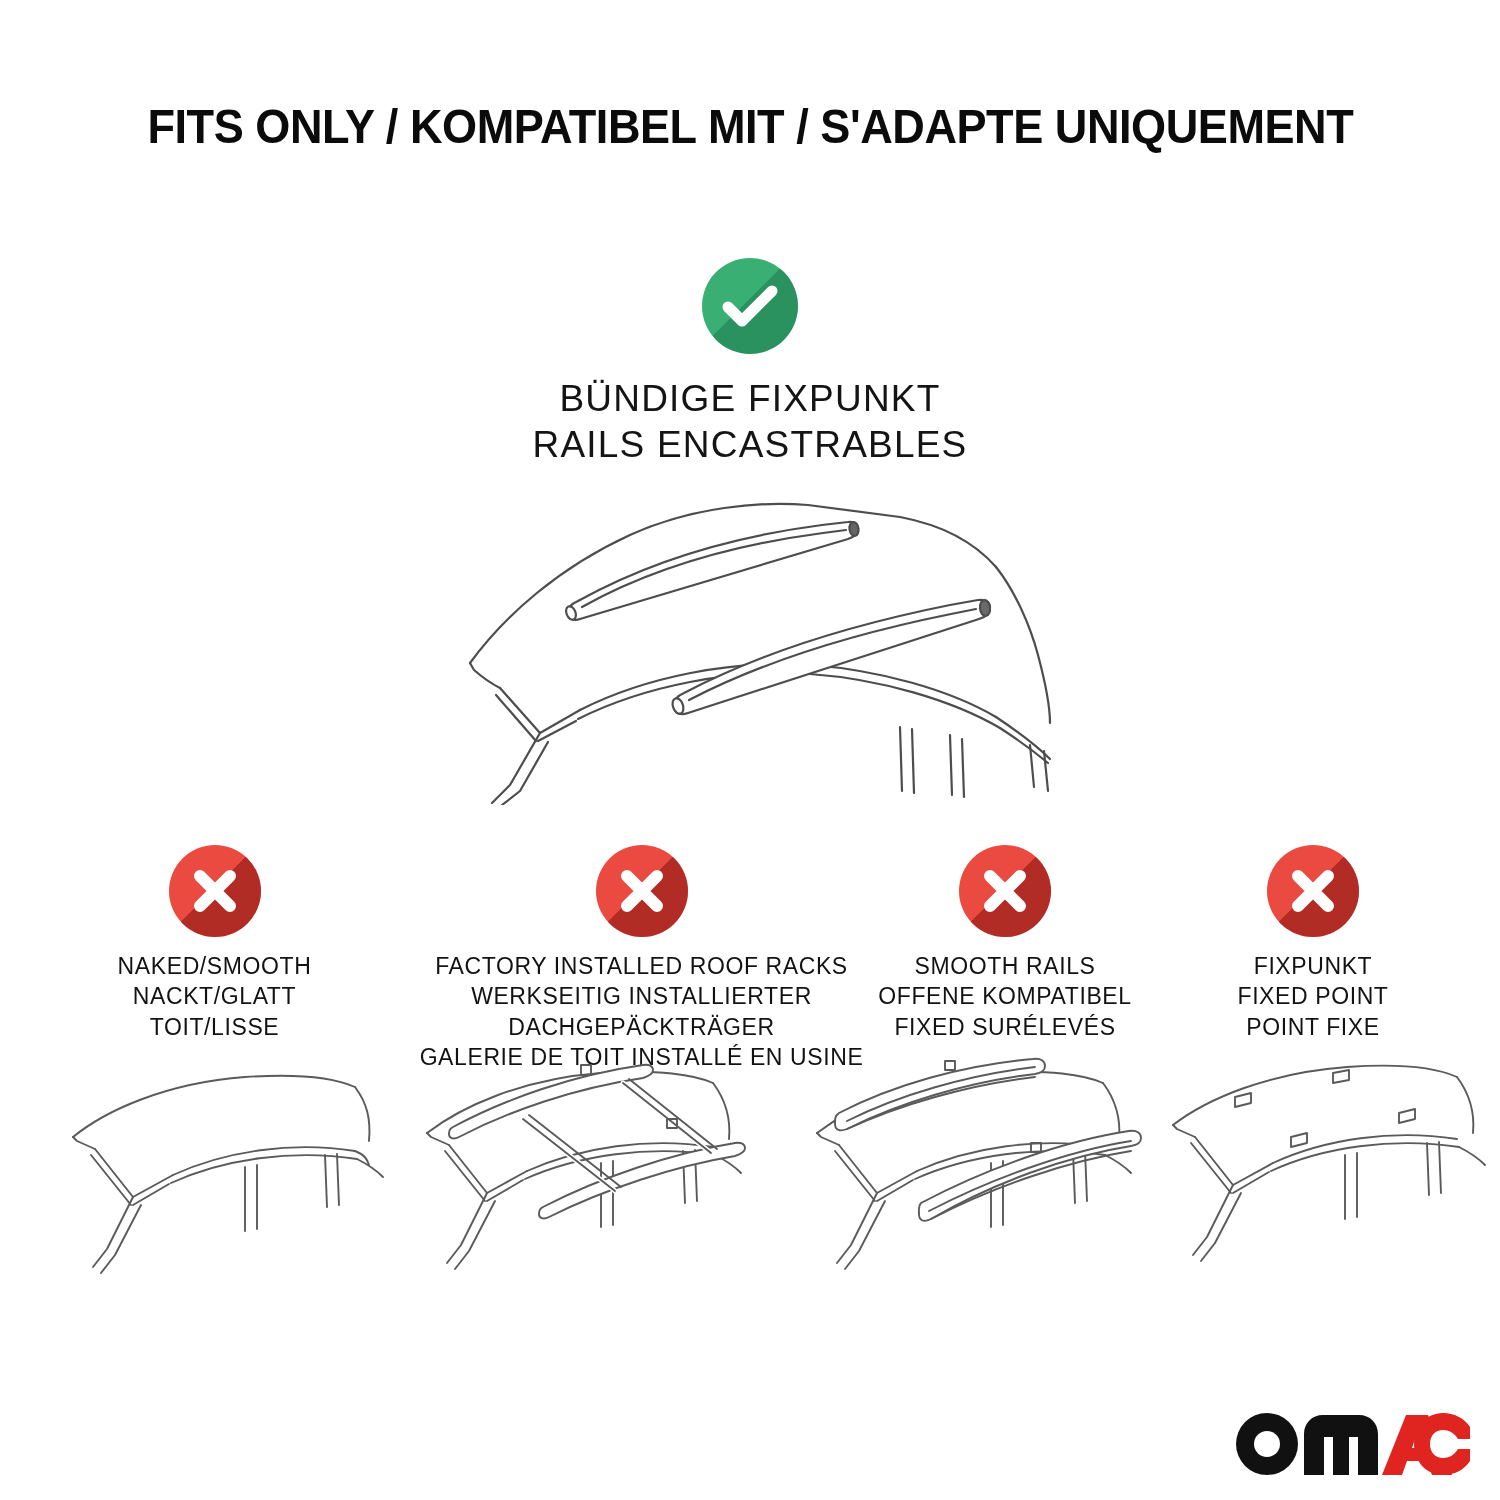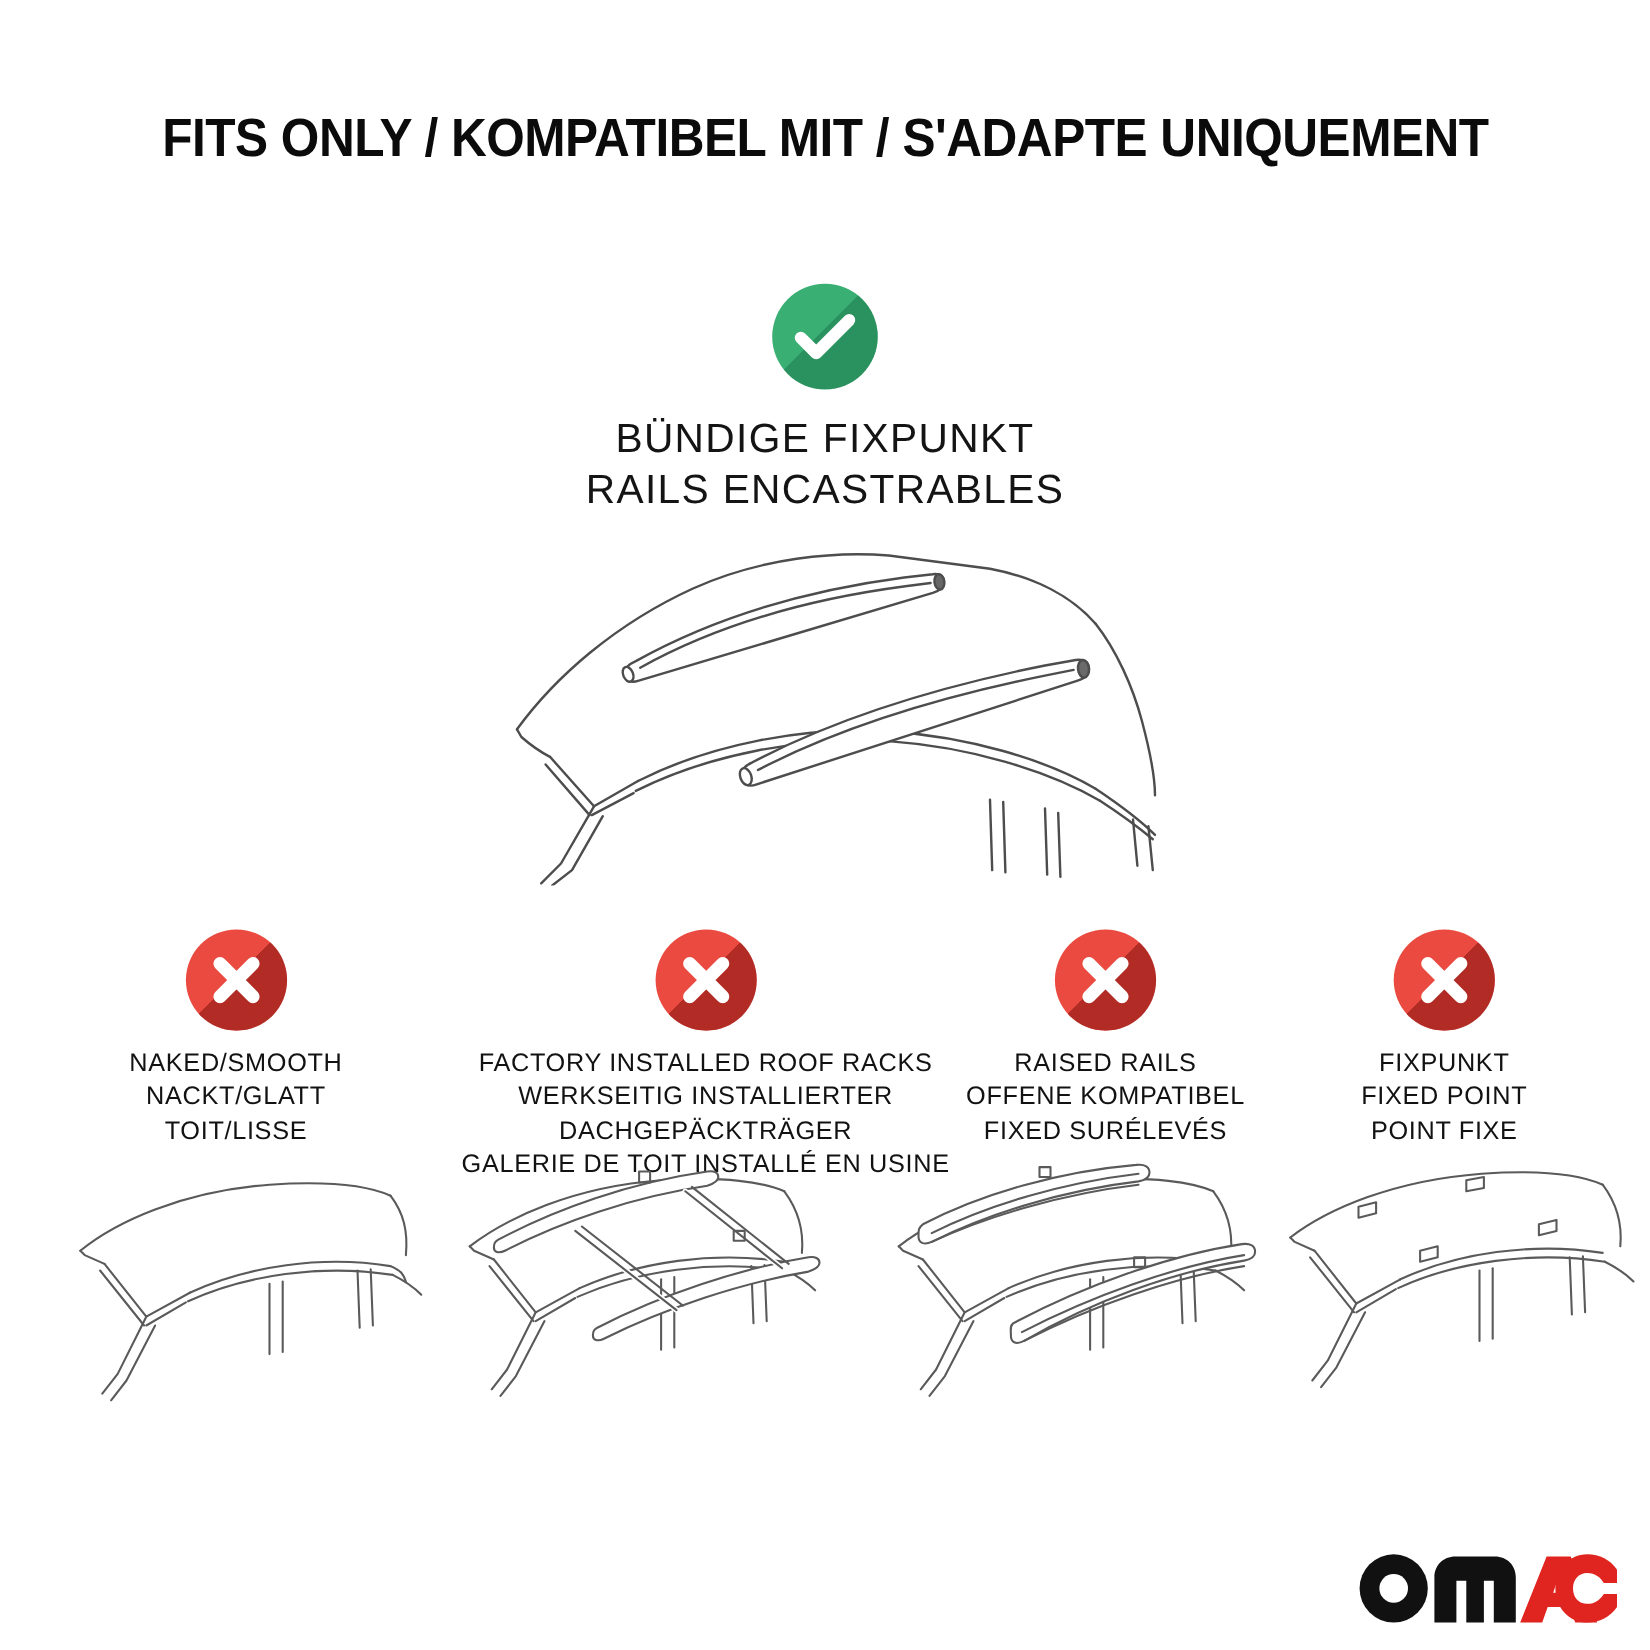--- a/index.html
+++ b/index.html
@@ -200,21 +200,21 @@
     </div>
 
     <div class="nofit-item item-3">
       <div class="badge no">
         <div class="shadow"></div>
         <svg viewBox="0 0 92 92" aria-hidden="true">
           <path d="M31 31 L61 61 M61 31 L31 61" fill="none" stroke="#ffffff" stroke-width="12" stroke-linecap="round"></path>
         </svg>
       </div>
       <div class="nofit-label">
-        <div>RAISED RAILS</div>
+        <div>SMOOTH RAILS</div>
         <div>OFFENE KOMPATIBEL</div>
         <div>FIXED SURÉLEVÉS</div>
       </div>
     </div>
 
     <div class="nofit-item item-4">
       <div class="badge no">
         <div class="shadow"></div>
         <svg viewBox="0 0 92 92" aria-hidden="true">
           <path d="M31 31 L61 61 M61 31 L31 61" fill="none" stroke="#ffffff" stroke-width="12" stroke-linecap="round"></path>

